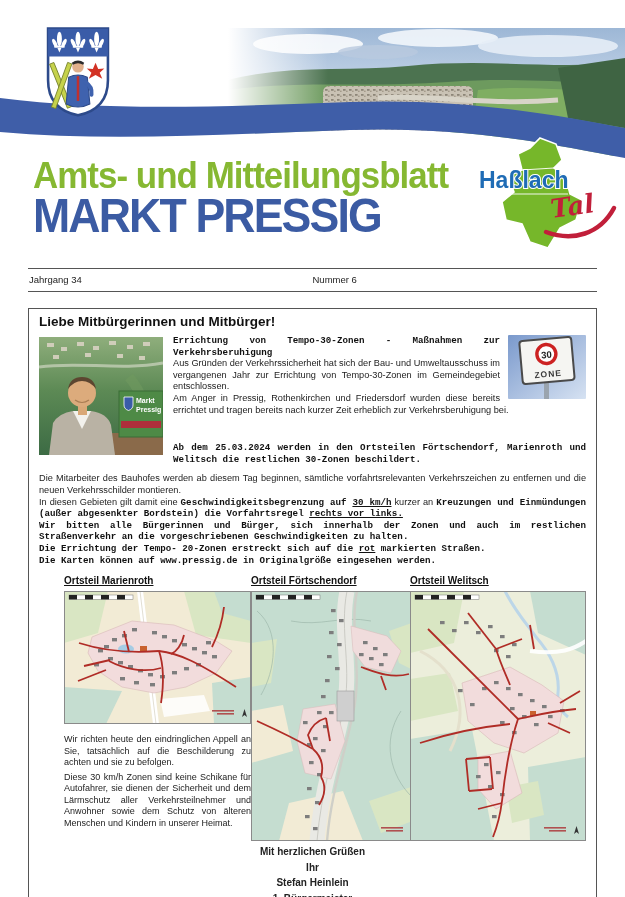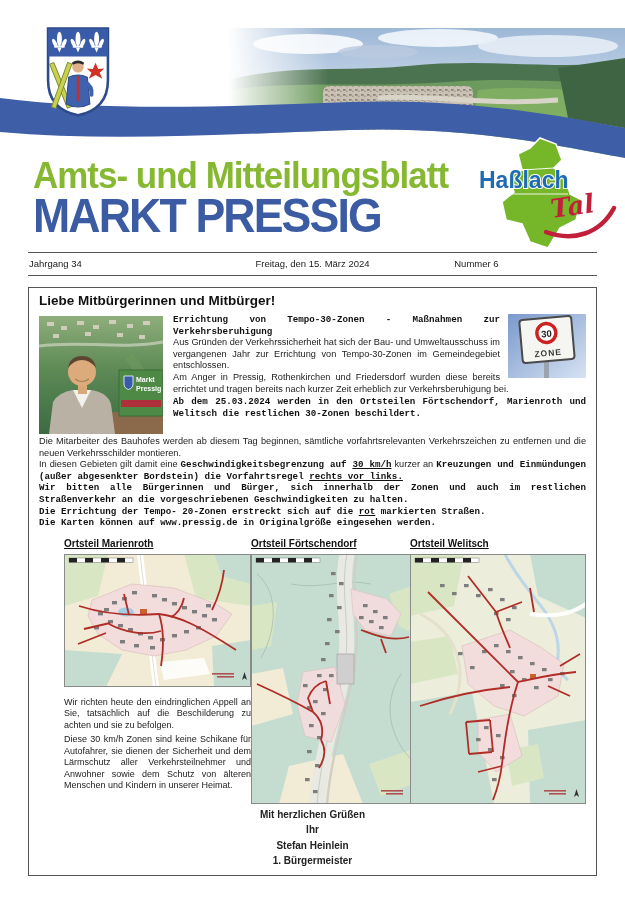--- a/index.html
+++ b/index.html
@@ -11,35 +11,35 @@
   .aerial{position:absolute;left:228px;top:28px;width:397px;height:128px;}
   .wave{position:absolute;left:0;top:80px;width:625px;height:110px;}
   .coa{position:absolute;left:46px;top:26px;z-index:4;}
   .title1{position:absolute;left:33px;top:155px;font-size:36px;font-weight:bold;color:#86b832;
           letter-spacing:-1px;transform:scaleX(.97);transform-origin:left top;white-space:nowrap;z-index:5;}
   .title2{position:absolute;left:33px;top:188px;font-size:48px;font-weight:bold;color:#3b5ba3;
           letter-spacing:-2px;transform:scaleX(.93);transform-origin:left top;white-space:nowrap;z-index:5;}
   .htlogo{position:absolute;left:478px;top:136px;z-index:6;}
 
   
-  .issue-bar{margin:0 28px;border-top:1px solid #555;border-bottom:1px solid #555;display:flex;
+  .issue-bar{margin:16px 28px;border-top:1px solid #555;border-bottom:1px solid #555;display:flex;
              align-items:center;font-size:9.5px;padding:5px 1px 6px;color:#222;}
   .issue-bar .l{flex:1;text-align:left}
   .issue-bar .c{flex:2;text-align:center}
   .issue-bar .r{flex:1;}
 
   
   .box{margin:11px 28px 0;border:1.5px solid #555;padding:4px 10px 6px;box-sizing:border-box;min-height:578px;}
   h1.salut{font-size:13.5px;margin:1px 0 6px;color:#111;font-weight:bold;}
   .mayor{float:left;margin:2px 10px 2px 0;}
   .sign{float:right;margin:0 0 4px 8px;}
   p{margin:0;font-size:9.2px;line-height:1.26;text-align:justify;}
   .b{font-weight:bold;color:#111;font-family:Liberation Mono, monospace;}
   .u{text-decoration:underline;}
-  .announce{margin-top:1px;}
+  .announce{margin-top:26px;}
   .pclear{clear:both;margin-top:8px;}
   .maps-row{display:flex;justify-content:flex-end;margin-top:9px;}
   .map-col{display:flex;flex-direction:column;}
   .map-col h2{font-size:10px;margin:0 0 5px;text-decoration:underline;color:#111;font-weight:bold;}
   .appeal{margin-top:10px;}
   .appeal p{font-size:9px;line-height:1.28;margin-bottom:3px;}
   .closing{text-align:center;font-size:10px;line-height:1.55;margin-top:3px;font-weight:bold;}
   .closing div{white-space:nowrap;}
 </style>
 </head>
@@ -133,21 +133,20 @@
       <path d="M62,2 L78,8 84,24 76,32 88,42 92,58 104,64 98,84 82,92 70,112 52,106 44,88 28,84 24,66 36,56 30,40 44,34 40,18 52,12 Z" fill="#76b72a" stroke="#ffffff" stroke-width="1.6"></path>
       <path d="M44,34 L76,32 M34,58 L90,58" stroke="#ffffff" stroke-width="1.2" fill="none" opacity=".9"></path>
       <text x="1" y="52" font-size="23" font-weight="bold" fill="#1f6cb5" style="paint-order:stroke" stroke="#ffffff" stroke-width="2">Haßlach</text>
       <text x="74" y="82" font-size="26" font-weight="bold" font-style="italic" fill="#c11f3a" transform="rotate(-8 74 82)" font-family="DejaVu Serif, serif">Tal</text>
       <path d="M68,96 C95,106 122,98 136,72" stroke="#c11f3a" stroke-width="4.5" fill="none" stroke-linecap="round"></path>
     </svg>
   </header>
 
   <div class="issue-bar">
     <span class="l">Jahrgang 34</span>
-    <span class="c">Freitag, den 15. März 2024</span>
     <span class="r">Nummer 6</span>
   </div>
 
   <section class="box">
 
     <h1 class="salut">Liebe Mitbürgerinnen und Mitbürger!</h1>
 
     <div>
 
       <svg class="mayor" width="124" height="118" viewBox="0 0 124 118">

